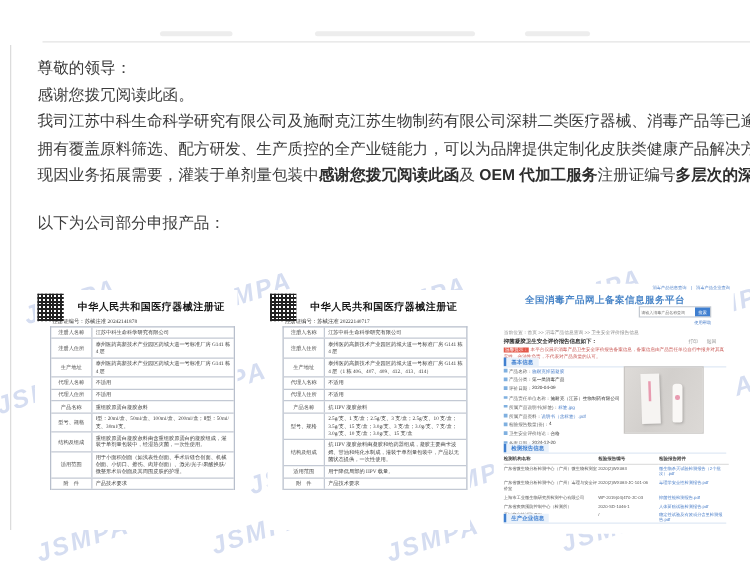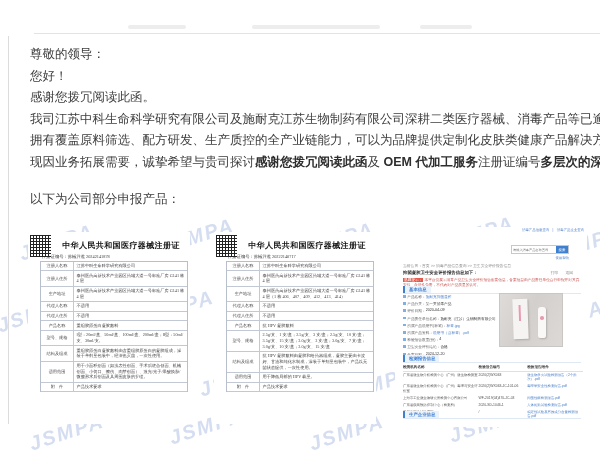--- a/index.html
+++ b/index.html
@@ -87,25 +87,24 @@
 
 <div class="page">
   <div class="pane-vline"></div>
   <div class="pane-hline"></div>
   <div class="ghost g1"></div>
   <div class="ghost g2"></div>
   <div class="ghost g3"></div>
 
   <div class="letter">
     <p>尊敬的领导：</p>
-    <p>您好！</p>
     <p>感谢您拨冗阅读此函。</p>
     <p>我司江苏中科生命科学研究有限公司及施耐克江苏生物制药有限公司深耕二类医疗器械、消毒产品等已逾 10 年，</p>
     <p>拥有覆盖原料筛选、配方研发、生产质控的全产业链能力，可以为品牌提供定制化皮肤类健康产品解决方案。</p>
-    <p><span>现因业务拓展需要，诚挚希望与贵司探讨</span><b>感谢您拨冗阅读此函</b><span>及 </span><b>OEM 代加工服务</b><span>注册证编号</span><b>多层次的深度紧密合作意向。</b></p>
+    <p><span>现因业务拓展需要，灌装于单剂量包装中</span><b>感谢您拨冗阅读此函</b><span>及 </span><b>OEM 代加工服务</b><span>注册证编号</span><b>多层次的深度紧密合作意向。</b></p>
     <div class="spacer"></div>
     <p>以下为公司部分申报产品：</p>
   </div>
 
   <div class="band">
     <div id="wm-layer">
         <span class="wm" style="left: 18px; top: 6px; color: rgba(128, 153, 214, 0.333);">JSMPA</span>
         <span class="wm" style="left: 158px; top: 0px; color: rgba(128, 153, 214, 0.333);">JSMPA</span>
         <span class="wm" style="left: 298px; top: 4px; color: rgba(128, 153, 214, 0.333);">JSMPA</span>
         <span class="wm" style="left: 438px; top: -2px; color: rgba(128, 153, 214, 0.333);">JSMPA</span>
@@ -216,20 +215,21 @@
           </div>
           <div class="crow">
             <div class="clab">附　件</div>
             <div class="cval">产品技术要求</div>
           </div>
         </div>
     </div>
 
     <div class="web">
       <div class="web-toplinks">消毒产品信息查询　|　消毒产品企业查询</div>
+      <div class="web-title">全国消毒产品网上备案信息服务平台</div>
       <div class="web-search">
         <input readonly="" placeholder="请输入消毒产品名称查询" style="">
         <div class="btn">搜索</div>
       </div>
       <div class="web-help">使用帮助</div>
       <div class="web-bc">当前位置：首页 &gt;&gt; 消毒产品信息查询 &gt;&gt; 卫生安全评价报告信息</div>
       <div class="web-heading">抑菌凝胶卫生安全评价报告信息如下：</div>
       <div class="web-actions">
         <span>打印</span>
         <span>返回</span>

